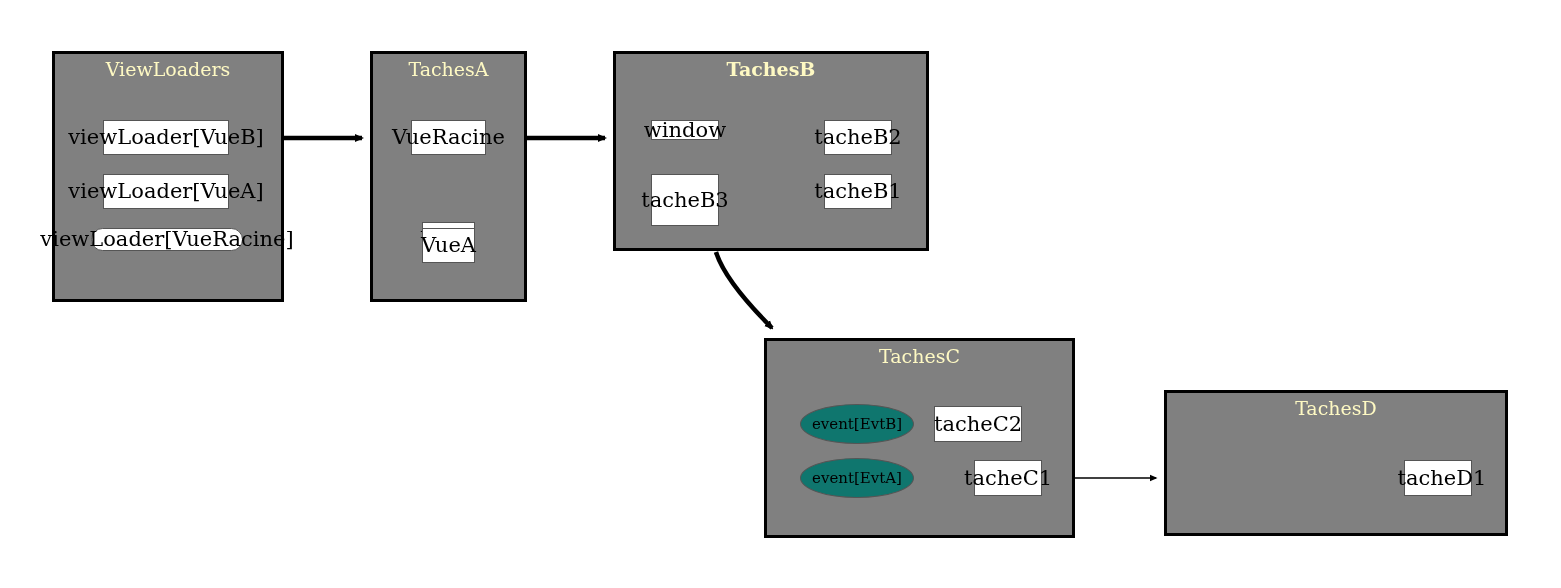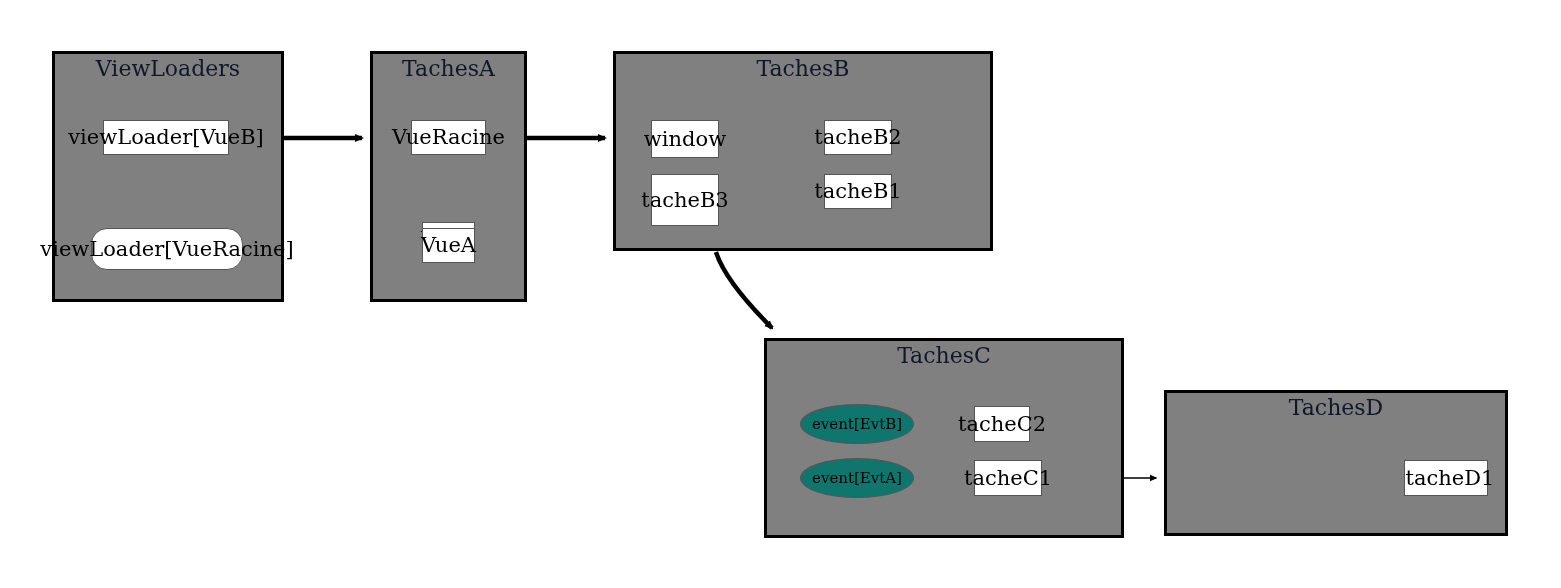--- a/index.html
+++ b/index.html
@@ -24,22 +24,22 @@
     background: #808080;
     border: 3px solid #000000;
     box-sizing: border-box;
   }
   .cluster-label {
     position: absolute;
     left: 0;
     right: 0;
     top: 5px;
     text-align: center;
-    font-size: 22px;
-    color: #0f172a;
+    font-size: 19px;
+    color: #fef9c3;
     line-height: 20px;
     white-space: nowrap;
   }
   
   .node-box {
     position: absolute;
     background: #ffffff;
     border: 1px solid #555555;
     box-sizing: border-box;
     display: flex;
@@ -129,69 +129,72 @@
       <line x1="1372" y1="478" x2="1396" y2="478" stroke="#000000" stroke-width="1.4" stroke-dasharray="6,4" marker-end="url(#ah-thin)"></line>
     </g>
   </svg>
 
   <div class="cluster" style="left:52px; top:51px; width:232px; height:251px;">
     <div class="cluster-label">ViewLoaders</div>
   </div>
   <div class="node-box" style="left:103px; top:120px; width:126px; height:35px;">
     <span>viewLoader[VueB]</span>
   </div>
-  <div class="node-box" style="left:91px; top:228px; width:152px; height:42px;border-radius:16px;">
+  <div class="node-box" style="left:103px; top:174px; width:126px; height:35px;">
+    <span>viewLoader[VueA]</span>
+  </div>
+  <div class="node-box" style="left:91px; top:228px; width:152px; height:23px;border-radius:16px;">
     <span>viewLoader[VueRacine]</span>
   </div>
 
   <div class="cluster" style="left:370px; top:51px; width:157px; height:251px;">
     <div class="cluster-label">TachesA</div>
   </div>
   <div class="node-box" style="left:411px; top:120px; width:75px; height:35px;">
     <span>VueRacine</span>
   </div>
   <div class="node-box" style="left:422px; top:174px; width:53px; height:35px;margin-top:48px;">
     <span>VueB</span>
   </div>
   <div class="node-box" style="left:422px; top:228px; width:53px; height:35px;">
     <span>VueA</span>
   </div>
 
-  <div class="cluster" style="left:613px; top:51px; width:380px; height:200px;">
+  <div class="cluster" style="left:613px; top:51px; width:316px; height:200px;font-weight:bold;">
     <div class="cluster-label">TachesB</div>
   </div>
-  <div class="node-box" style="left:651px; top:120px; width:68px; height:38px;">
+  <div class="node-box" style="left:651px; top:120px; width:68px; height:20px;">
     <span>window</span>
   </div>
   <div class="node-box" style="left:651px; top:174px; width:68px; height:52px;">
     <span>tacheB3</span>
   </div>
   <div class="node-box" style="left:824px; top:120px; width:68px; height:35px;">
     <span>tacheB2</span>
   </div>
   <div class="node-box" style="left:824px; top:174px; width:68px; height:35px;">
     <span>tacheB1</span>
   </div>
 
-  <div class="cluster" style="left:764px; top:338px; width:360px; height:200px;">
+  <div class="cluster" style="left:764px; top:338px; width:311px; height:200px;">
     <div class="cluster-label">TachesC</div>
   </div>
   <div class="node-ellipse" style="left:800px; top:404px; width:114px; height:40px;">
     <span>event[EvtB]</span>
   </div>
   <div class="node-ellipse" style="left:800px; top:458px; width:114px; height:40px;">
     <span>event[EvtA]</span>
   </div>
-  <div class="node-box" style="left:974px; top:406px; width:56px; height:36px;">
+  <div class="node-box" style="left:934px; top:406px; width:88px; height:36px;">
     <span>tacheC2</span>
   </div>
   <div class="node-box" style="left:974px; top:460px; width:68px; height:36px;">
     <span>tacheC1</span>
   </div>
 
   <div class="cluster" style="left:1164px; top:390px; width:344px; height:146px;">
     <div class="cluster-label">TachesD</div>
   </div>
-  <div class="node-box" style="left:1404px; top:460px; width:84px; height:36px;padding-left:8px;">
+  <div class="node-box" style="left:1404px; top:460px; width:68px; height:36px;padding-left:8px;">
     <span>tacheD1</span>
   </div>
 
 </div>
 
 </body></html>

